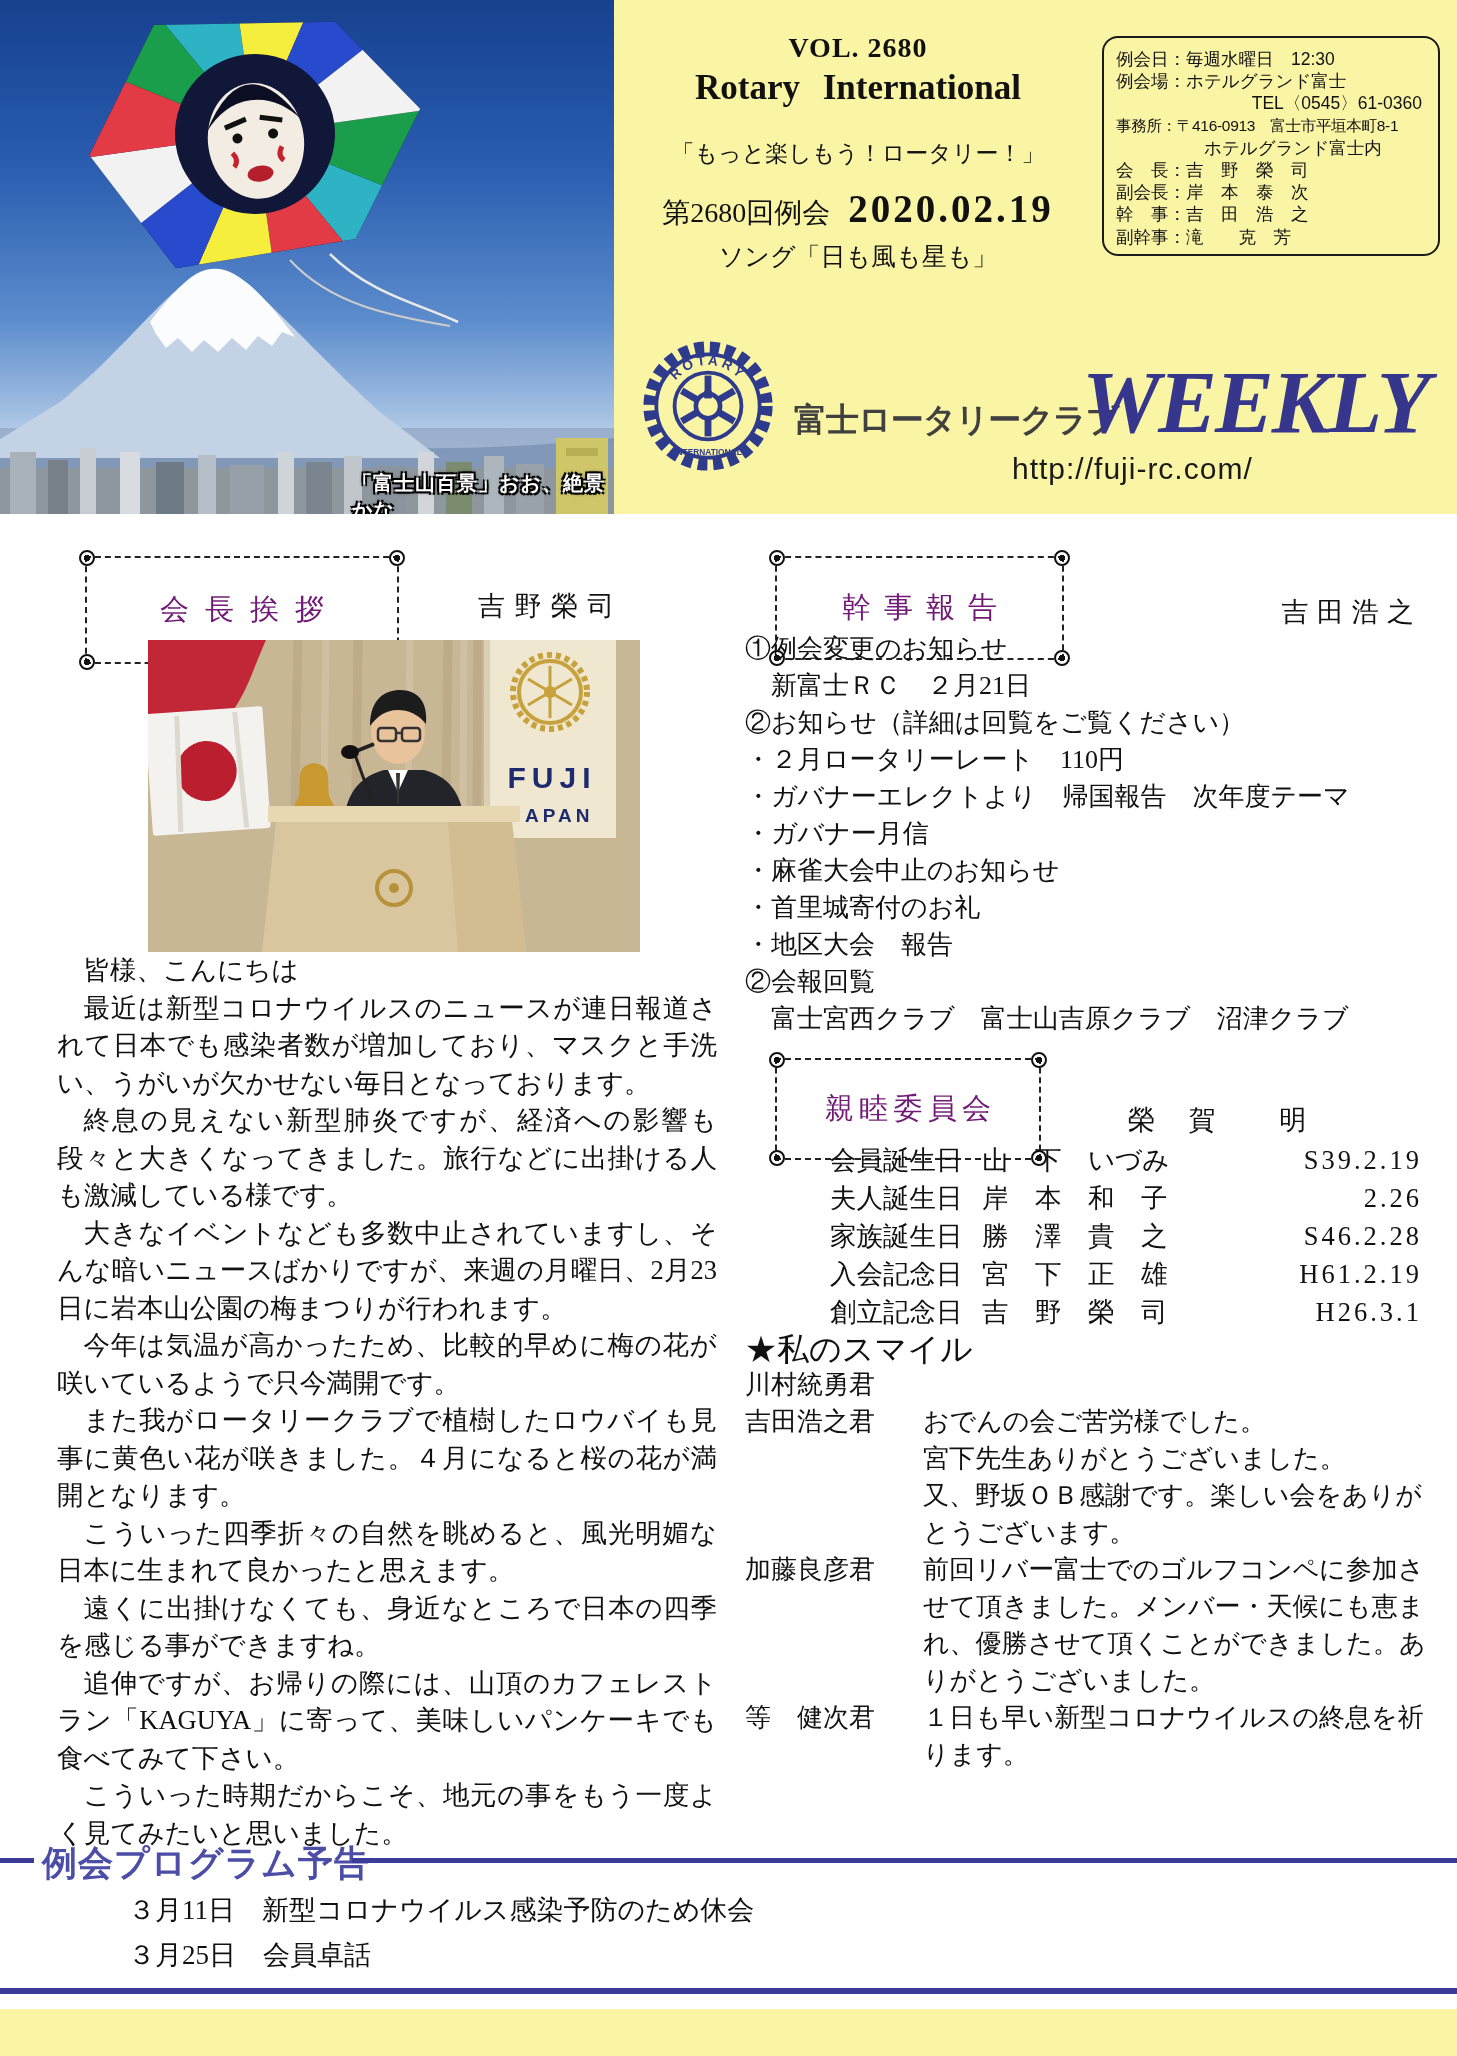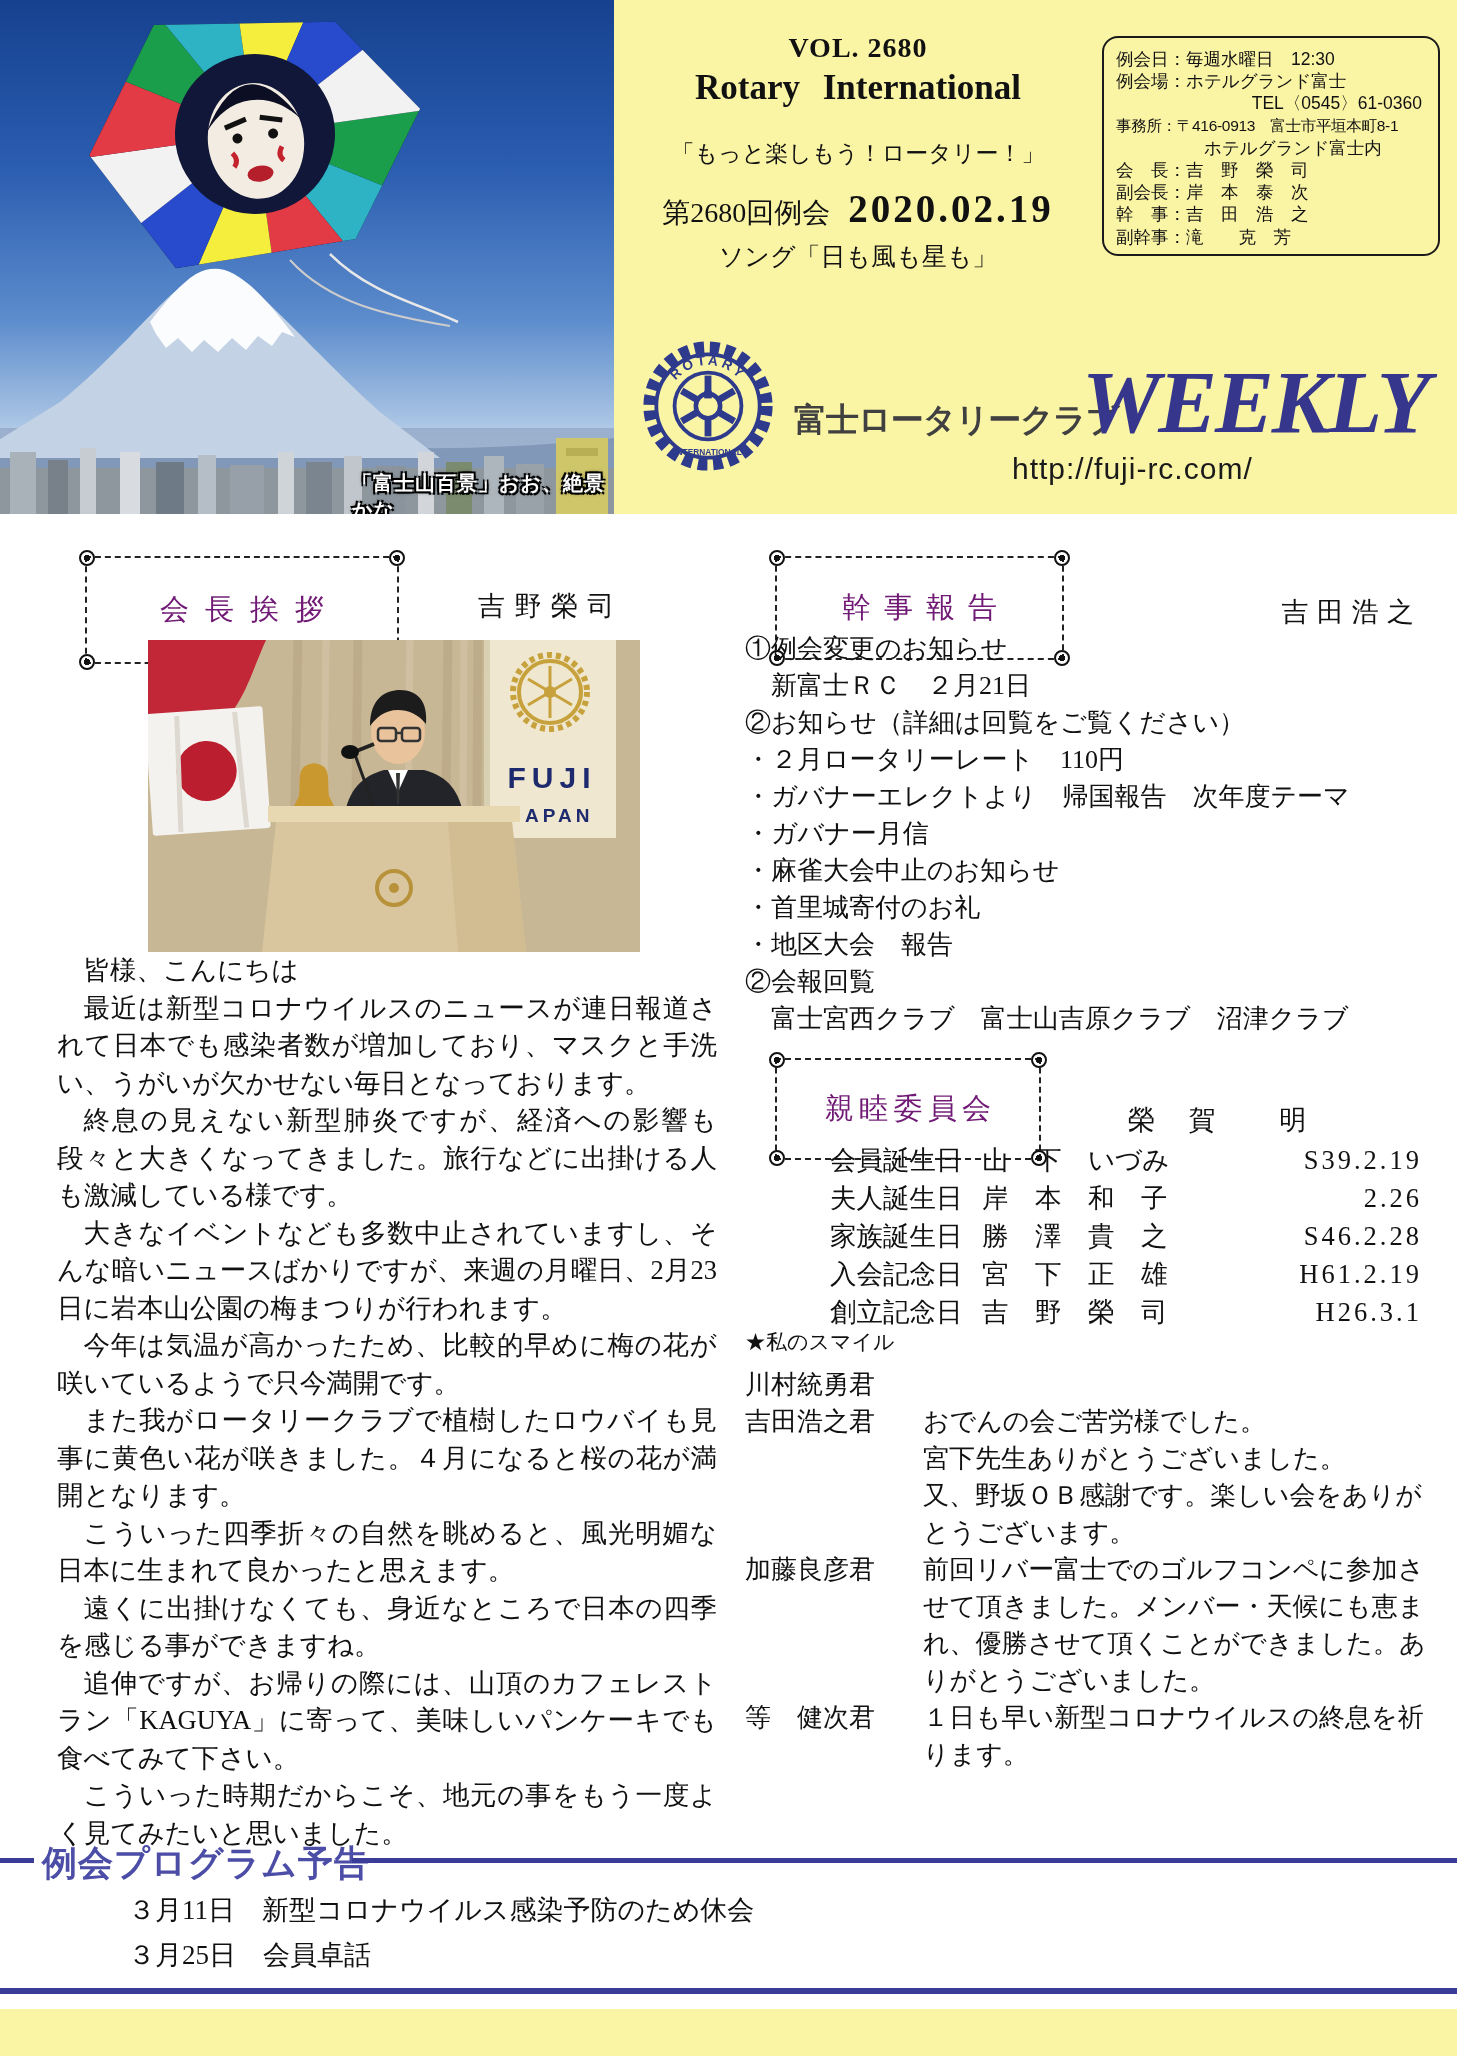--- a/index.html
+++ b/index.html
@@ -61,21 +61,21 @@
   .cbody{position:absolute;left:57px;top:952px;width:660px;font-size:26.5px;line-height:37.5px;text-align:justify;}
   .cbody p{margin:0;text-indent:1em;}
 
   
   .seclist{position:absolute;left:745px;top:630px;width:700px;font-size:26px;line-height:37px;}
   .fellow{position:absolute;left:830px;top:1142px;width:592px;font-size:26.5px;}
   .frow{display:flex;height:38px;align-items:baseline;}
   .frow .fl{width:142px;}
   .frow .fn{flex:1;padding-left:10px;}
   .frow .fd{width:158px;text-align:right;letter-spacing:3px;}
-  .smhead{position:absolute;left:745px;top:1328px;font-size:21px;}
+  .smhead{position:absolute;left:745px;top:1328px;font-size:32px;}
   .smiles{position:absolute;left:745px;top:1366px;width:697px;font-size:26px;line-height:37px;}
   .sentry{display:flex;}
   .sentry .sn{width:178px;flex:none;}
   .sentry .st{flex:1;white-space:pre-line;}
 
   
   .pl{position:absolute;height:5px;background:#3a3c98;}
   .pl-left{left:0;top:1858px;width:34px;}
   .pl-right{left:352px;top:1858px;width:1105px;}
   .ph{position:absolute;left:42px;top:1840px;font-family:"Liberation Sans","DejaVu Sans",sans-serif;

